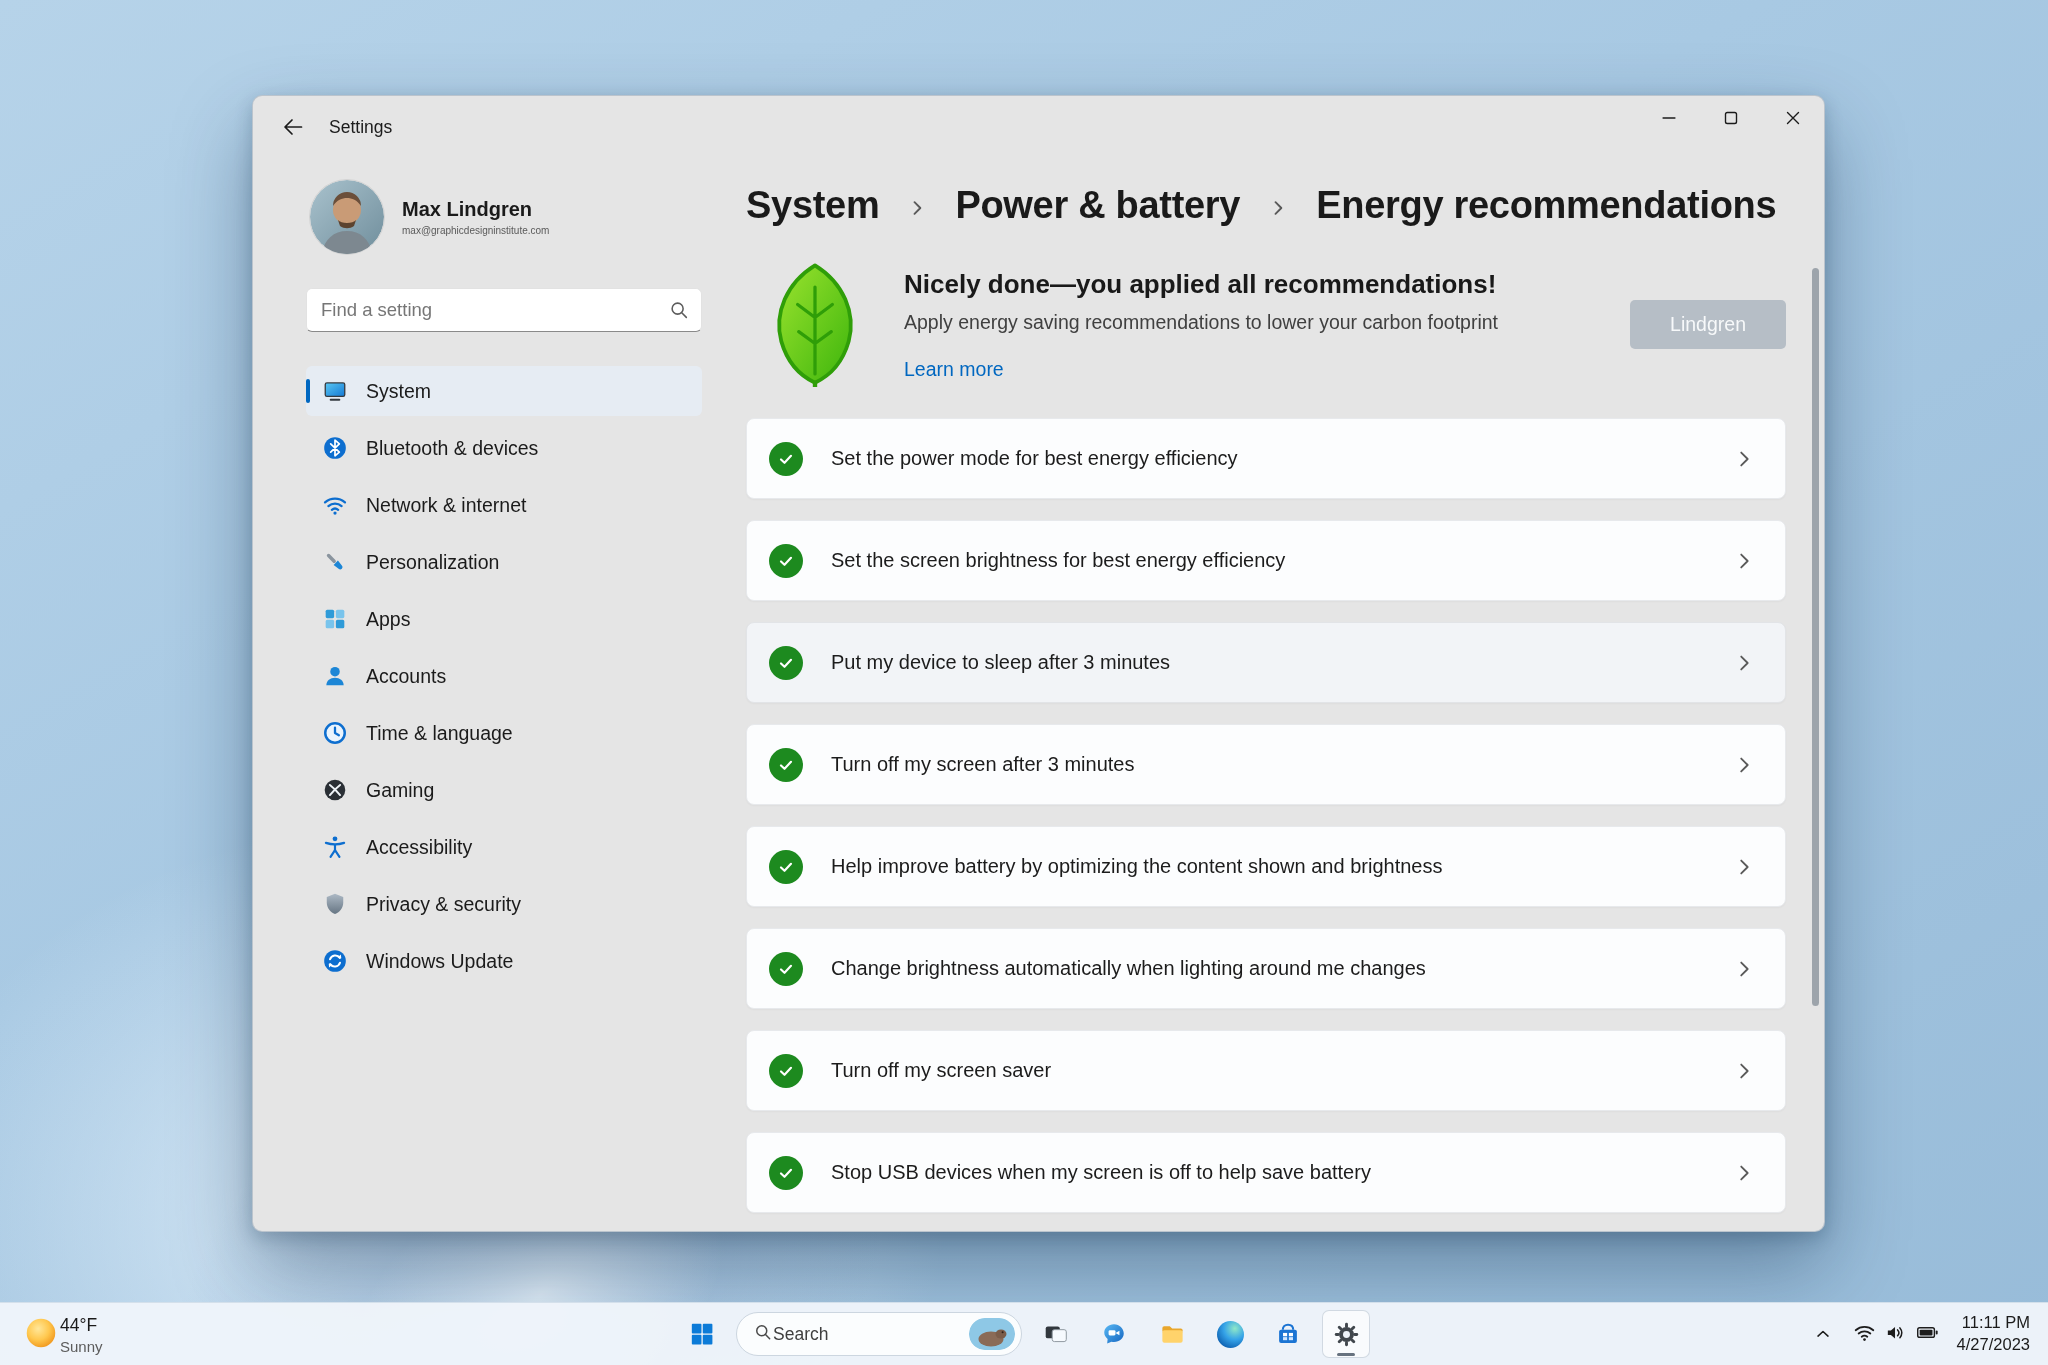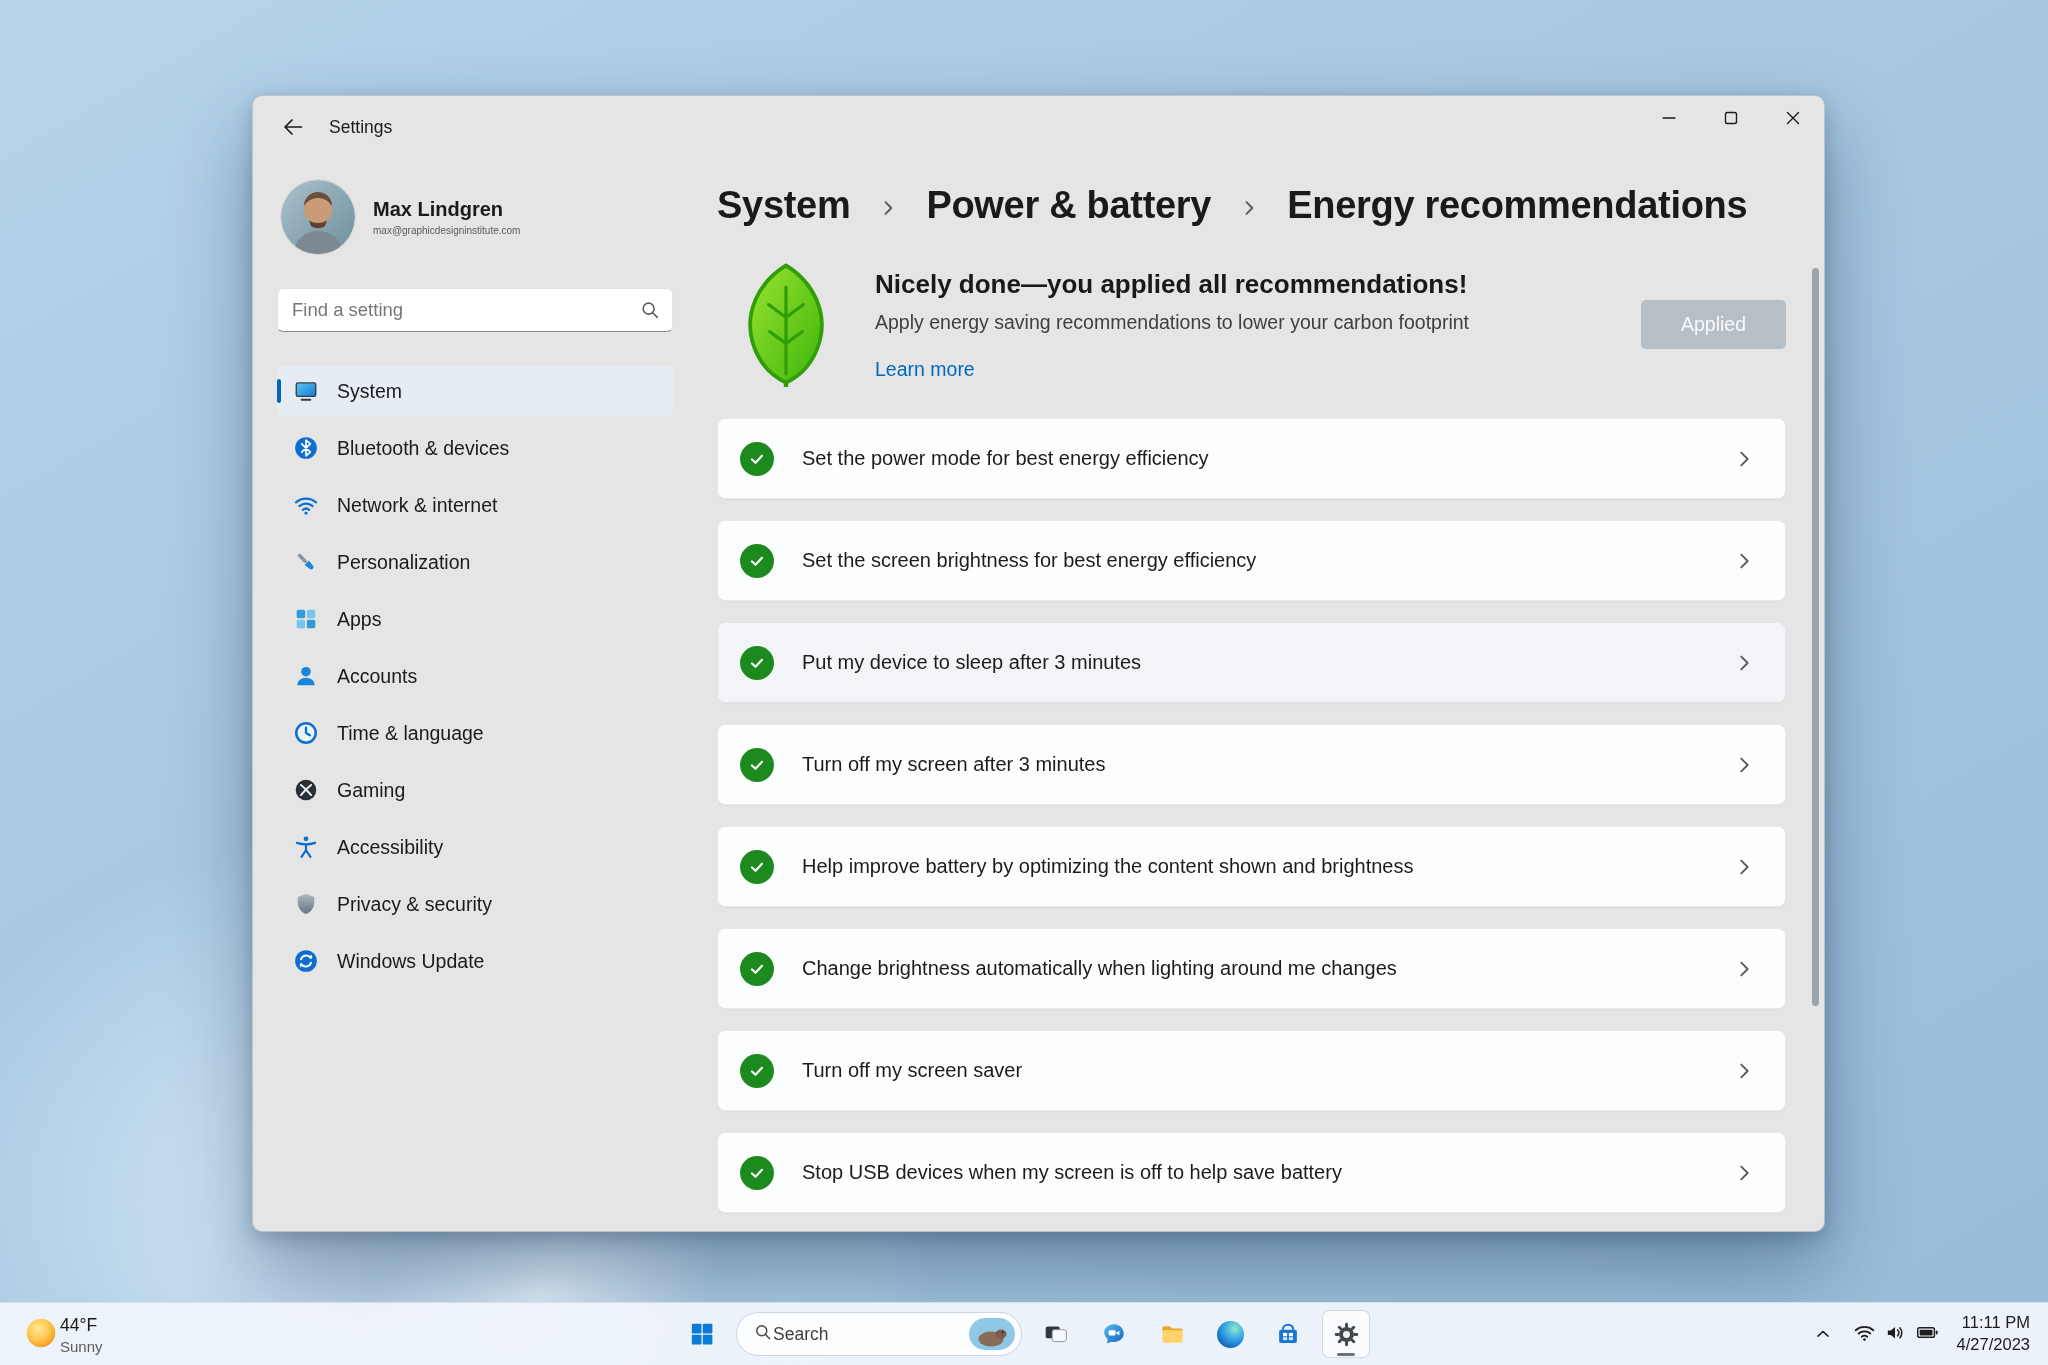--- a/index.html
+++ b/index.html
@@ -20,21 +20,21 @@
     background:#e5e5e5; border-radius:10px; border:1px solid rgba(110,135,160,.35);
     box-shadow:0 36px 80px rgba(10,40,70,.38), 0 6px 18px rgba(10,40,70,.22);
     overflow:hidden; display:flex; flex-direction:column; }
 
   .titlebar { height:62px; flex:0 0 auto; display:flex; align-items:center; gap:16px; padding-left:20px; position:relative; }
   .back-btn { width:40px; height:40px; border-radius:6px; display:flex; align-items:center; justify-content:center; }
   .win-title { font-size:17.5px; color:#1b1b1b; }
   .caption-controls { position:absolute; right:0; top:0; display:flex; }
   .caption-btn { width:62px; height:44px; display:flex; align-items:center; justify-content:center; }
 
-  .win-body { flex:1; min-height:0; display:flex; }
+  .win-body { flex:1; min-height:0; display:flex;padding-left:29px; }
 
   
   .sidebar { width:420px; flex:0 0 auto; padding:12px 0 0 24px; }
   .profile { display:flex; align-items:center; gap:18px; margin:10px 0 0 4px; }
   .avatar { width:74px; height:74px; border-radius:50%; overflow:hidden; flex:0 0 auto; box-shadow:0 0 0 1px rgba(0,0,0,.08); }
   .profile-name { font-size:20px; font-weight:700; color:#1a1a1a; }
   .profile-email { font-size:10px; color:#5a5a5a; margin-top:4px; }
 
   .search-wrap { position:relative; width:396px; margin-top:34px; }
   .search-input { width:100%; height:44px; border-radius:6px; background:#ffffff;
@@ -341,21 +341,21 @@
             <path d="M48 4 C74 20 86 48 79 74 C73 95 61 106 48 112 C35 106 23 95 17 74 C10 48 22 20 48 4 Z" fill="url(#leafg)" stroke="#2f9e08" stroke-width="3.5" stroke-linejoin="round"></path>
             <path d="M48 24 V104 M48 52 L32 40 M48 52 L64 40 M48 76 L33 65 M48 76 L63 65" fill="none" stroke="#2f9e08" stroke-width="3" stroke-linecap="round"></path>
             <path d="M48 112 L48 116" stroke="#2f9e08" stroke-width="4" stroke-linecap="round"></path>
           </svg>
         </span>
         <div class="hero-text">
           <div class="hero-title">Nicely done—you applied all recommendations!</div>
           <div class="hero-desc">Apply energy saving recommendations to lower your carbon footprint</div>
           <a class="hero-link">Learn more</a>
         </div>
-        <button class="applied-btn">Applied</button>
+        <button class="applied-btn">Lindgren</button>
       </div>
 
       <div class="cards">
 
         <div class="card">
           <span class="check">
             <svg width="20" height="20" viewBox="0 0 24 24">
                 <path d="M6 12.5 L10.2 16.5 L18 8.2" fill="none" stroke="#ffffff" stroke-width="2.6" stroke-linecap="round" stroke-linejoin="round"></path>
               </svg>
           </span>

